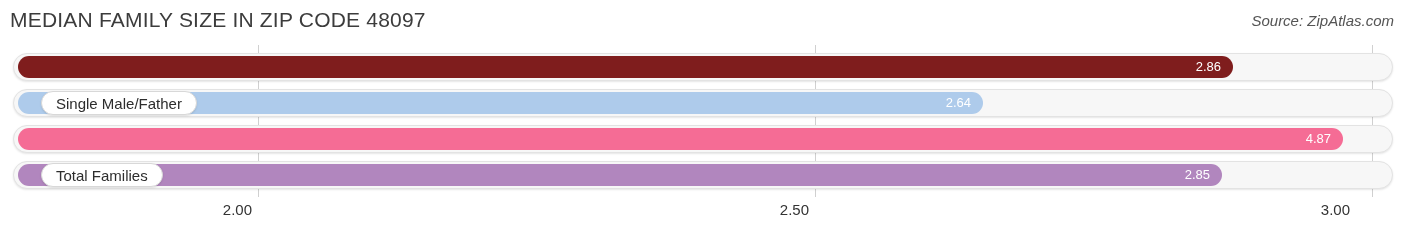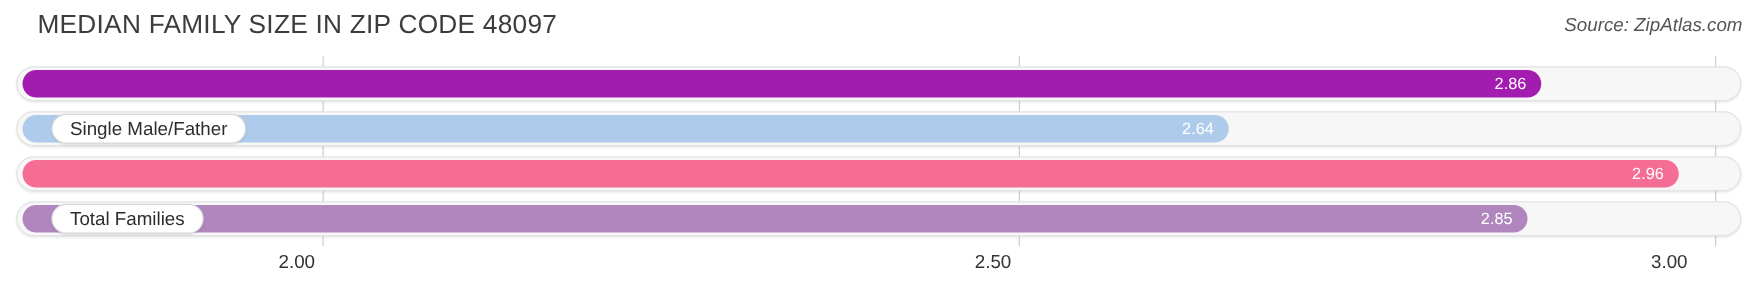--- a/index.html
+++ b/index.html
@@ -25,21 +25,20 @@
   }
   #chart-title {
     position: absolute;
     left: 10px;
     top: 8px;
     font-size: 21px;
     font-weight: 400;
     color: #3c3c3c;
     letter-spacing: 0.2px;
     white-space: nowrap;
-    margin-left: 20px;
   }
   #chart-source {
     position: absolute;
     right: 12px;
     top: 12px;
     font-size: 15px;
     font-style: italic;
     color: #555555;
     white-space: nowrap;
   }
@@ -140,37 +139,37 @@
   <div id="chart-source">Source: ZipAtlas.com</div>
 </div>
 
 <div id="plot-area">
   <div class="gridline" style="left:258px;"></div>
   <div class="gridline" style="left:815px;"></div>
   <div class="gridline" style="left:1372px;"></div>
 
   <div class="bar-row" style="top:8px;">
     <div class="bar-track"></div>
-    <div class="bar-fill" style="width:1215px;background:#a21caf;">
+    <div class="bar-fill" style="width:1215px;background:#7f1d1d;">
       <span class="bar-value">2.86</span>
     </div>
   </div>
 
   <div class="bar-row" style="top:44px;">
     <div class="bar-track"></div>
     <div class="bar-fill" style="width:965px;background:#aecbeb;">
       <span class="bar-value">2.64</span>
     </div>
     <div class="bar-label-pill">Single Male/Father</div>
   </div>
 
   <div class="bar-row" style="top:80px;">
     <div class="bar-track"></div>
     <div class="bar-fill" style="width:1325px;background:#f56c95;">
-      <span class="bar-value">2.96</span>
+      <span class="bar-value">4.87</span>
     </div>
   </div>
 
   <div class="bar-row" style="top:116px;">
     <div class="bar-track"></div>
     <div class="bar-fill" style="width:1204px;background:#b186be;">
       <span class="bar-value">2.85</span>
     </div>
     <div class="bar-label-pill">Total Families</div>
   </div>

